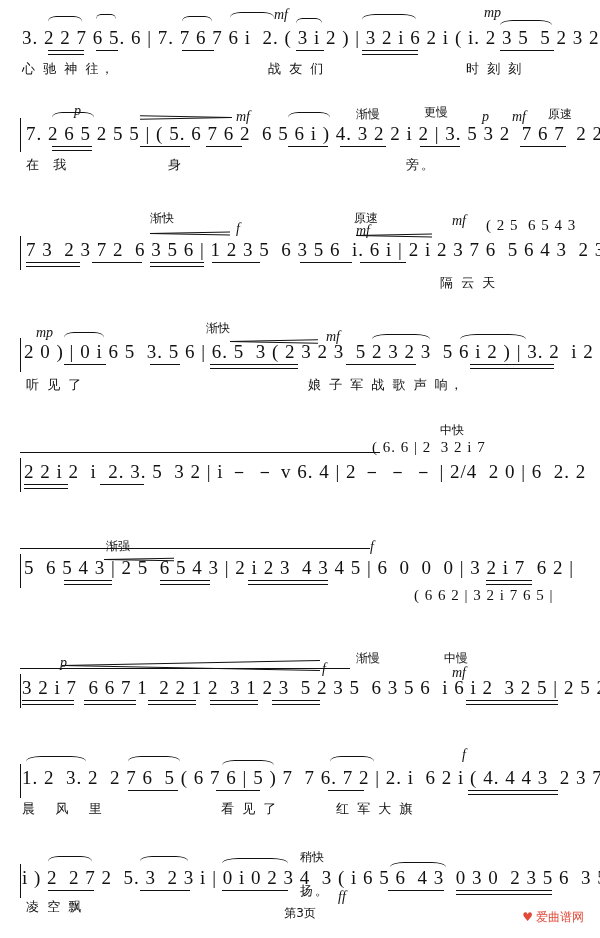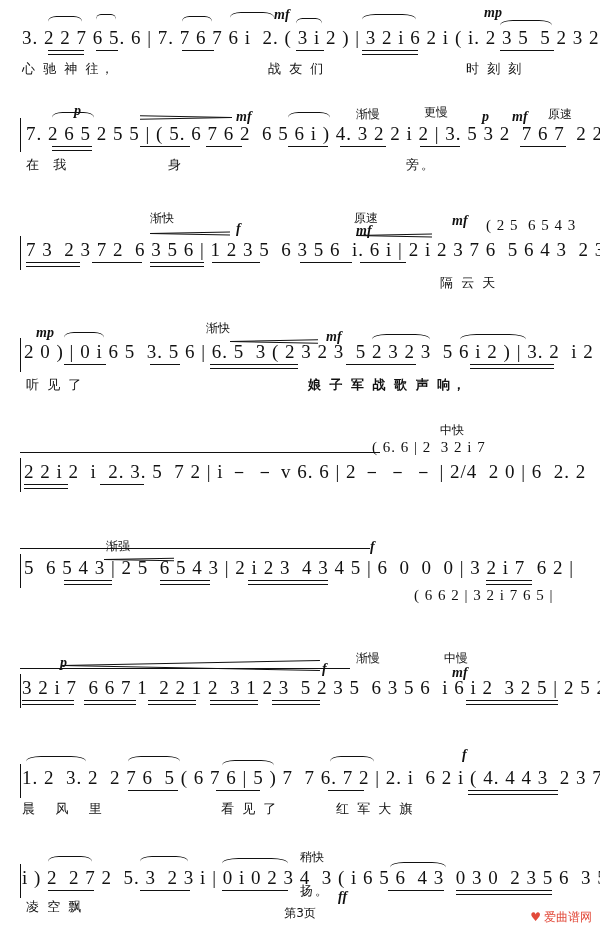--- a/index.html
+++ b/index.html
@@ -7,21 +7,21 @@
     width:600px;height:938px;position:relative;overflow:hidden;
     font-family:"Liberation Serif", serif;color:#111;
   }
   .sheet{position:absolute;inset:0;}
 
   
   .t{position:absolute;white-space:pre;line-height:1;}
   .num{font-family:"Liberation Serif", serif;font-size:19px;letter-spacing:1px;}
   .num.sm{font-size:15px;}
   .lyr{font-family:"DejaVu Sans", sans-serif;font-size:13px;letter-spacing:2px;}
-  .mark{font-family:"Liberation Serif", serif;font-style:italic;font-weight:bold;font-size:14px;}
+  .mark{font-family:"Liberation Serif", serif;font-style:italic;font-weight:normal;font-size:14px;}
   .cn{font-family:"DejaVu Sans", sans-serif;font-size:12px;}
 
   
   .ul{position:absolute;height:1px;background:#111;}
 
   
   .slur{position:absolute;border-top:1.3px solid #111;border-radius:50%/100%;height:10px;}
 
   
   .hairA{position:absolute;height:10px;}
@@ -31,21 +31,21 @@
   .hairB{position:absolute;height:10px;}
   .hairB:before,.hairB:after{content:"";position:absolute;right:0;width:100%;height:1px;background:#111;transform-origin:right center;}
   .hairB:before{top:5px;transform:rotate(1.1deg);}
   .hairB:after{top:5px;transform:rotate(-1.1deg);}
 
   
   .bar{position:absolute;width:1.4px;background:#111;}
 
   .page-no{position:absolute;left:50%;transform:translateX(-50%);bottom:16px;
     font-family:"DejaVu Sans", sans-serif;font-size:12px;color:#111;}
-  .wm{position:absolute;right:8px;bottom:12px;font-family:"DejaVu Sans", sans-serif;font-size:12px;color:#e24a3a;}
+  .wm{position:absolute;right:16px;bottom:12px;font-family:"DejaVu Sans", sans-serif;font-size:12px;color:#e24a3a;}
   .wm .heart{color:#e24a3a;margin-right:3px;}
 </style>
 </head>
 <body>
 
 <div class="sheet">
 
   <div>
     <div class="t mark" style="left:274px;top:8px;">mf</div>
     <div class="t mark" style="left:484px;top:6px;">mp</div>
@@ -142,30 +142,30 @@
 
     <div class="ul" style="left:64px;top:364px;width:42px;"></div>
     <div class="ul" style="left:150px;top:364px;width:30px;"></div>
     <div class="ul" style="left:210px;top:364px;width:88px;"></div>
     <div class="ul" style="left:210px;top:368px;width:88px;"></div>
     <div class="ul" style="left:346px;top:364px;width:70px;"></div>
     <div class="ul" style="left:470px;top:364px;width:84px;"></div>
     <div class="ul" style="left:470px;top:368px;width:84px;"></div>
 
     <div class="t lyr" style="left:26px;top:378px;">听 见 了</div>
-    <div class="t lyr" style="left:308px;top:378px;font-weight:bold;">娘 子 军 战 歌 声 响，</div>
+    <div class="t lyr" style="left:308px;top:378px;">娘 子 军 战 歌 声 响，</div>
   </div>
 
   <div>
     <div class="t cn" style="left:440px;top:424px;">中快</div>
     <div class="t num sm" style="left:372px;top:440px;">( 6. 6 | 2  3 2 i 7</div>
     <div class="ul" style="left:20px;top:452px;width:360px;"></div>
 
     <div class="bar" style="left:20px;top:458px;height:34px;"></div>
-    <div class="t num" style="left:24px;top:462px;">2 2 i 2  i  2. 3. 5  7 2 | i － － v 6. 6 | 2 － － － | 2/4  2 0 | 6  2. 2</div>
+    <div class="t num" style="left:24px;top:462px;">2 2 i 2  i  2. 3. 5  3 2 | i － － v 6. 4 | 2 － － － | 2/4  2 0 | 6  2. 2</div>
 
     <div class="ul" style="left:24px;top:484px;width:44px;"></div>
     <div class="ul" style="left:24px;top:488px;width:44px;"></div>
     <div class="ul" style="left:100px;top:484px;width:44px;"></div>
   </div>
 
   <div>
     <div class="t cn" style="left:106px;top:540px;">渐强</div>
     <div class="t mark" style="left:370px;top:540px;">f</div>
     <div class="hairA" style="left:104px;top:554px;width:70px;"></div>

